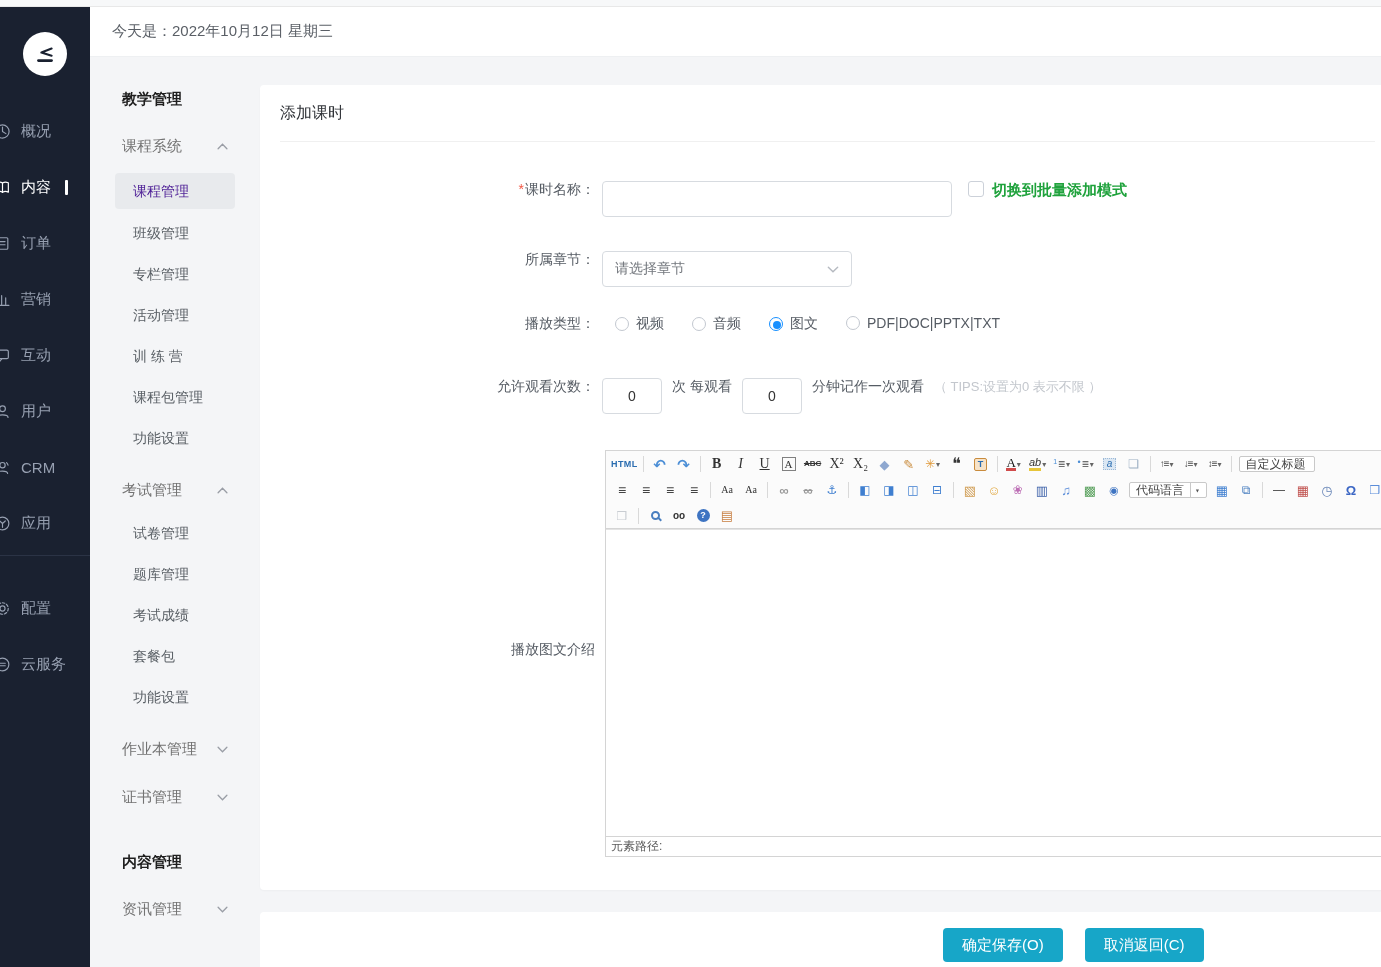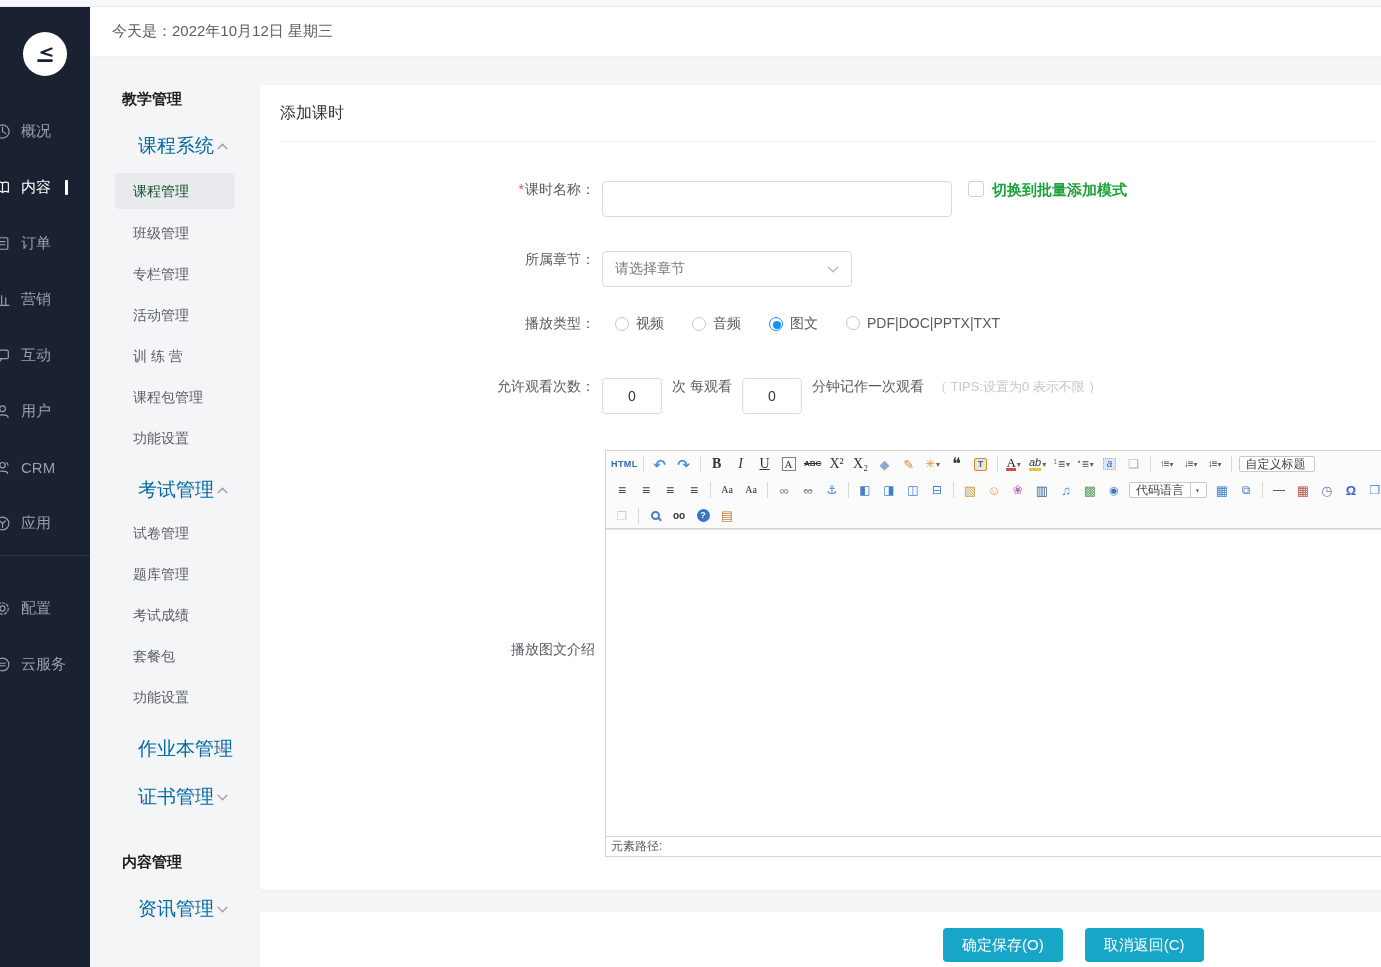--- a/index.html
+++ b/index.html
@@ -21,26 +21,26 @@
   .side-divider{height:1px;background:#2b3345;margin:4px 0 24px 0}
 
   
   .topbar{position:absolute;left:90px;top:7px;width:1291px;height:50px;background:#fff;border-bottom:1px solid #eef0f2;display:flex;align-items:center;z-index:2}
   .topbar span{margin-left:22px;color:#5a5f66;font-size:15px}
 
   
   .menu{position:absolute;left:90px;top:57px;width:170px;padding-top:24px}
   .m-title{height:36px;line-height:36px;padding-left:32px;font-size:15px;font-weight:bold;color:#1f1f1f}
   .m-title:not(:first-child){margin-top:24px}
-  .m-expand{position:relative;height:46px;line-height:46px;padding-left:48px;font-size:19px;color:#0369a1;margin-top:8px;cursor:pointer}
+  .m-expand{position:relative;height:46px;line-height:46px;padding-left:32px;font-size:15px;color:#737373;margin-top:8px;cursor:pointer}
   .m-title+.m-expand{margin-top:6px}
   .m-expand+.m-expand{margin-top:2px}
   .m-expand .chev{position:absolute;left:127px;top:50%;margin-top:-3px;color:#9a9ea6;line-height:0}
   .m-child{height:41px;line-height:41px;padding-left:43px;font-size:14px;color:#5a6066;cursor:pointer}
-  .m-child.active{height:36px;line-height:36px;margin:4px 0 4px 25px;width:120px;padding-left:18px;background:#e8eaed;border-radius:4px;color:#14532d}
+  .m-child.active{height:36px;line-height:36px;margin:4px 0 4px 25px;width:120px;padding-left:18px;background:#e8eaed;border-radius:4px;color:#4c1d95}
 
   
   .card{position:absolute;left:260px;top:85px;width:1135px;height:805px;background:#fff;border-radius:4px;box-shadow:0 1px 2px rgba(0,0,0,.03);overflow:hidden}
   .card-title-row{height:57px;margin:0 20px;border-bottom:1px solid #f0f0f0;display:flex;align-items:center}
   .card-title-row h2{margin:0;font-size:16px;font-weight:normal;color:#303338}
 
   .frow{position:absolute;left:0;display:flex;align-items:flex-start}
   .flabel{width:342px;padding-right:7px;text-align:right;font-size:14px;color:#565c64;flex:0 0 auto}
   .req{color:#f25643;margin-right:1px}
   .txt{height:36px;border:1px solid #d7dbe0;border-radius:4px;background:#fff;font-size:14px;color:#333;outline:none;padding:0 10px;font-family:inherit}

